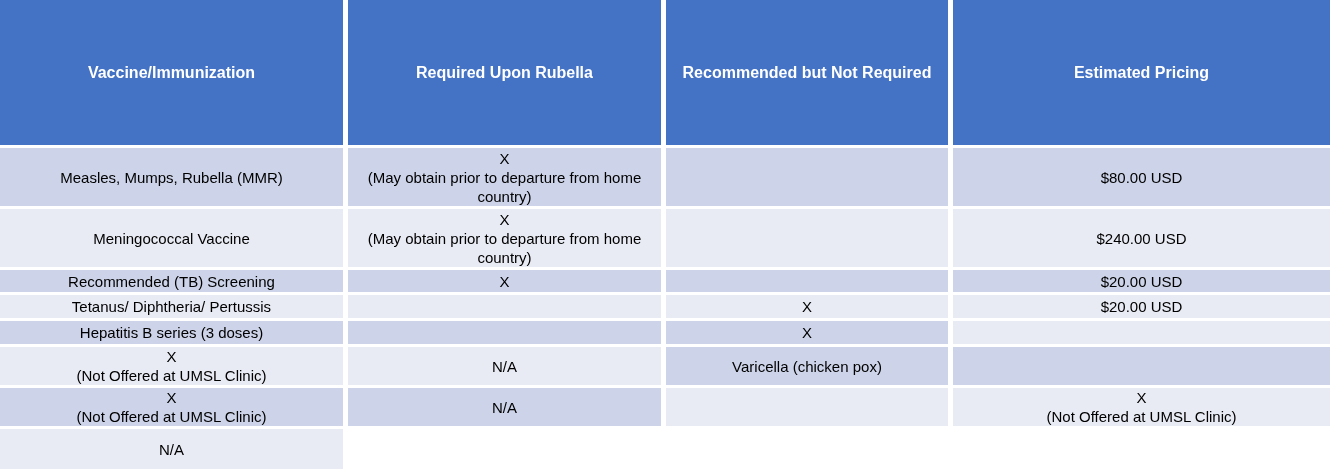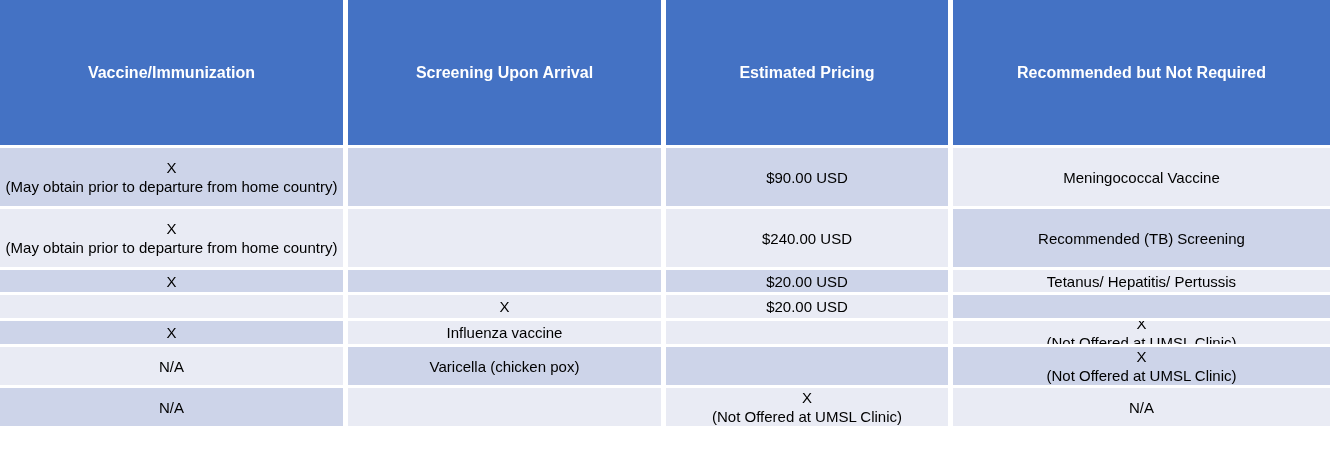--- a/index.html
+++ b/index.html
@@ -42,49 +42,50 @@
   }
   .d { background: var(--band-dark, #CDD4E9); }
   .l { background: var(--band-light, #E9EBF4); }
 </style>
 </head>
 <body>
 
 <div class="table">
 
   <div class="cell h">Vaccine/Immunization</div>
-  <div class="cell h">Screening Upon Arrival</div>
+  <div class="cell h">Required Upon Rubella</div>
+  <div class="cell h">Recommended but Not Required</div>
   <div class="cell h">Estimated Pricing</div>
-  <div class="cell h">Recommended but Not Required</div>
 
+  <div class="cell d">Measles, Mumps, Rubella (MMR)</div>
   <div class="cell d">X
 (May obtain prior to departure from home country)</div>
   <div class="cell d"></div>
-  <div class="cell d">$90.00 USD</div>
+  <div class="cell d">$80.00 USD</div>
 
   <div class="cell l">Meningococcal Vaccine</div>
   <div class="cell l">X
 (May obtain prior to departure from home country)</div>
   <div class="cell l"></div>
   <div class="cell l">$240.00 USD</div>
 
   <div class="cell d">Recommended (TB) Screening</div>
   <div class="cell d">X</div>
   <div class="cell d"></div>
   <div class="cell d">$20.00 USD</div>
 
-  <div class="cell l">Tetanus/ Hepatitis/ Pertussis</div>
+  <div class="cell l">Tetanus/ Diphtheria/ Pertussis</div>
   <div class="cell l"></div>
   <div class="cell l">X</div>
   <div class="cell l">$20.00 USD</div>
 
+  <div class="cell d">Hepatitis B series (3 doses)</div>
   <div class="cell d"></div>
   <div class="cell d">X</div>
 
-  <div class="cell l">Influenza vaccine</div>
   <div class="cell l"></div>
   <div class="cell l">X
 (Not Offered at UMSL Clinic)</div>
   <div class="cell l">N/A</div>
 
   <div class="cell d">Varicella (chicken pox)</div>
   <div class="cell d"></div>
   <div class="cell d">X
 (Not Offered at UMSL Clinic)</div>
   <div class="cell d">N/A</div>

